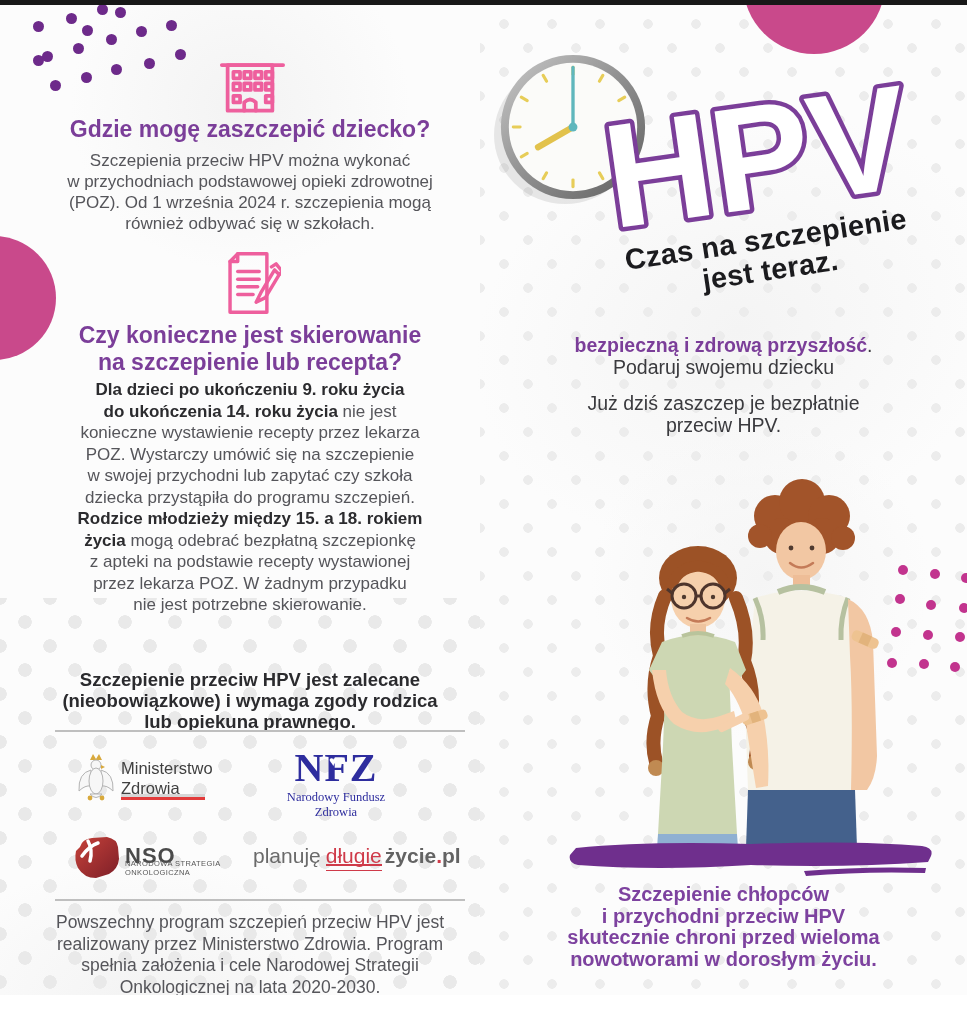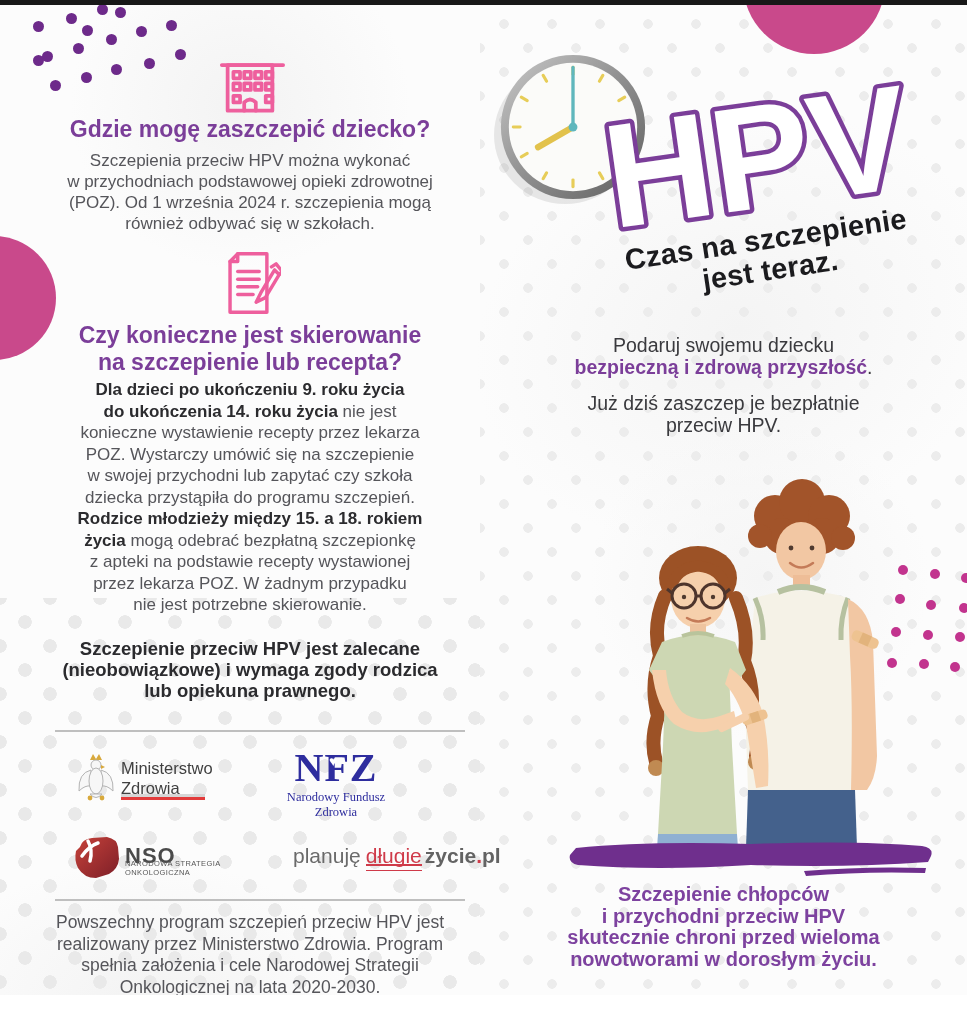--- a/index.html
+++ b/index.html
@@ -22,39 +22,39 @@
   .mdot{position:absolute;width:10px;height:10px;border-radius:50%;background:#c2348e;z-index:5;}
 
   
   .h-purple{position:absolute;left:15px;width:470px;text-align:center;color:#7b3e99;
             font-weight:bold;font-size:23px;line-height:27px;z-index:10;}
   .body-txt{position:absolute;left:15px;width:470px;text-align:center;color:#55555a;
             font-size:17px;line-height:21px;z-index:10;}
   .body-txt b{color:#2b2b2e;}
   .line{display:block;}
   .note-txt{position:absolute;left:15px;width:470px;text-align:center;color:#2b2b2e;
-            font-weight:bold;font-size:18.5px;line-height:21px;z-index:10;}
+            font-weight:bold;font-size:18.5px;line-height:21px;z-index:10;margin-top:31px;}
   .divider{position:absolute;left:55px;width:410px;height:2px;background:#bfbfbf;z-index:10;}
   .footer-txt{position:absolute;left:15px;width:470px;text-align:center;color:#55555a;
             font-size:17.5px;line-height:21.5px;z-index:10;}
 
   
   .mz-text{position:absolute;left:121px;top:758px;color:#404040;font-size:16.5px;line-height:20px;z-index:10;}
   .mz-line{position:absolute;left:121px;top:797px;width:84px;height:3px;background:#e23b3b;
            box-shadow:0 -3px 0 0 #d6d6d6;z-index:10;}
   .nfz{position:absolute;left:266px;top:747px;width:140px;text-align:center;z-index:10;
        font-family:"Liberation Serif",serif;color:#2e2d9e;}
   .nfz-abbr{font-size:40px;font-weight:bold;letter-spacing:1px;line-height:42px;}
   .nfz-heart{position:absolute;left:63px;top:7px;color:#ffffff;font-size:14px;z-index:11;}
   .nfz-sub{font-size:12.5px;margin-top:1px;}
   .nso-abbr{position:absolute;left:125px;top:835px;color:#4a4a4a;font-weight:bold;
             font-size:22px;letter-spacing:1px;z-index:10;margin-top:8px;}
   .nso-sub{position:absolute;left:125px;top:859px;color:#565656;font-size:7.5px;line-height:9px;
            letter-spacing:.4px;z-index:10;}
-  .pdz{position:absolute;left:253px;top:844px;font-size:21px;color:#6a6a6a;z-index:10;white-space:nowrap;margin-left:40px;}
+  .pdz{position:absolute;left:253px;top:844px;font-size:21px;color:#6a6a6a;z-index:10;white-space:nowrap;}
   .pdz-red{color:#cf3a49;position:relative;margin:0 3px 0 5px;}
   .pdz-red::after{content:"";position:absolute;left:0;right:0;bottom:-4px;height:4px;
                   border-top:2px solid #cf3a49;border-bottom:1.5px solid #cf3a49;}
   .pdz-bold{color:#636363;font-weight:bold;}
   .pdz-dot{color:#cf3a49;font-weight:bold;}
 
   
   .hpv-svg{position:absolute;left:588px;top:60px;width:336px;height:182px;
            transform:rotate(-8deg);z-index:12;}
   .subtitle{position:absolute;left:588px;top:224px;width:360px;text-align:center;color:#1b1b1e;
@@ -275,22 +275,22 @@
   <svg class="hpv-svg" viewBox="0 0 336 182">
     <text x="168" y="148" text-anchor="middle" font-family="Liberation Sans, sans-serif" font-size="148" font-weight="bold" fill="#ffffff" stroke="#7b3e99" stroke-width="9" paint-order="stroke" stroke-linejoin="round">HPV</text>
   </svg>
 
   <div class="subtitle">
     <span class="line">Czas na szczepienie</span>
     <span class="line">jest teraz.</span>
   </div>
 
   <div class="lead">
+    <span class="line"><b>bezpieczną i zdrową przyszłość</b><span>.</span></span>
     <span class="line">Podaruj swojemu dziecku</span>
-    <span class="line"><b>bezpieczną i zdrową przyszłość</b><span>.</span></span>
   </div>
 
   <div class="cta">
     <span class="line">Już dziś zaszczep je bezpłatnie</span>
     <span class="line">przeciw HPV.</span>
   </div>
 
   <svg class="abs kids" style="left:570px;top:456px" width="370" height="392" viewBox="0 0 370 392">
 
     <g>

